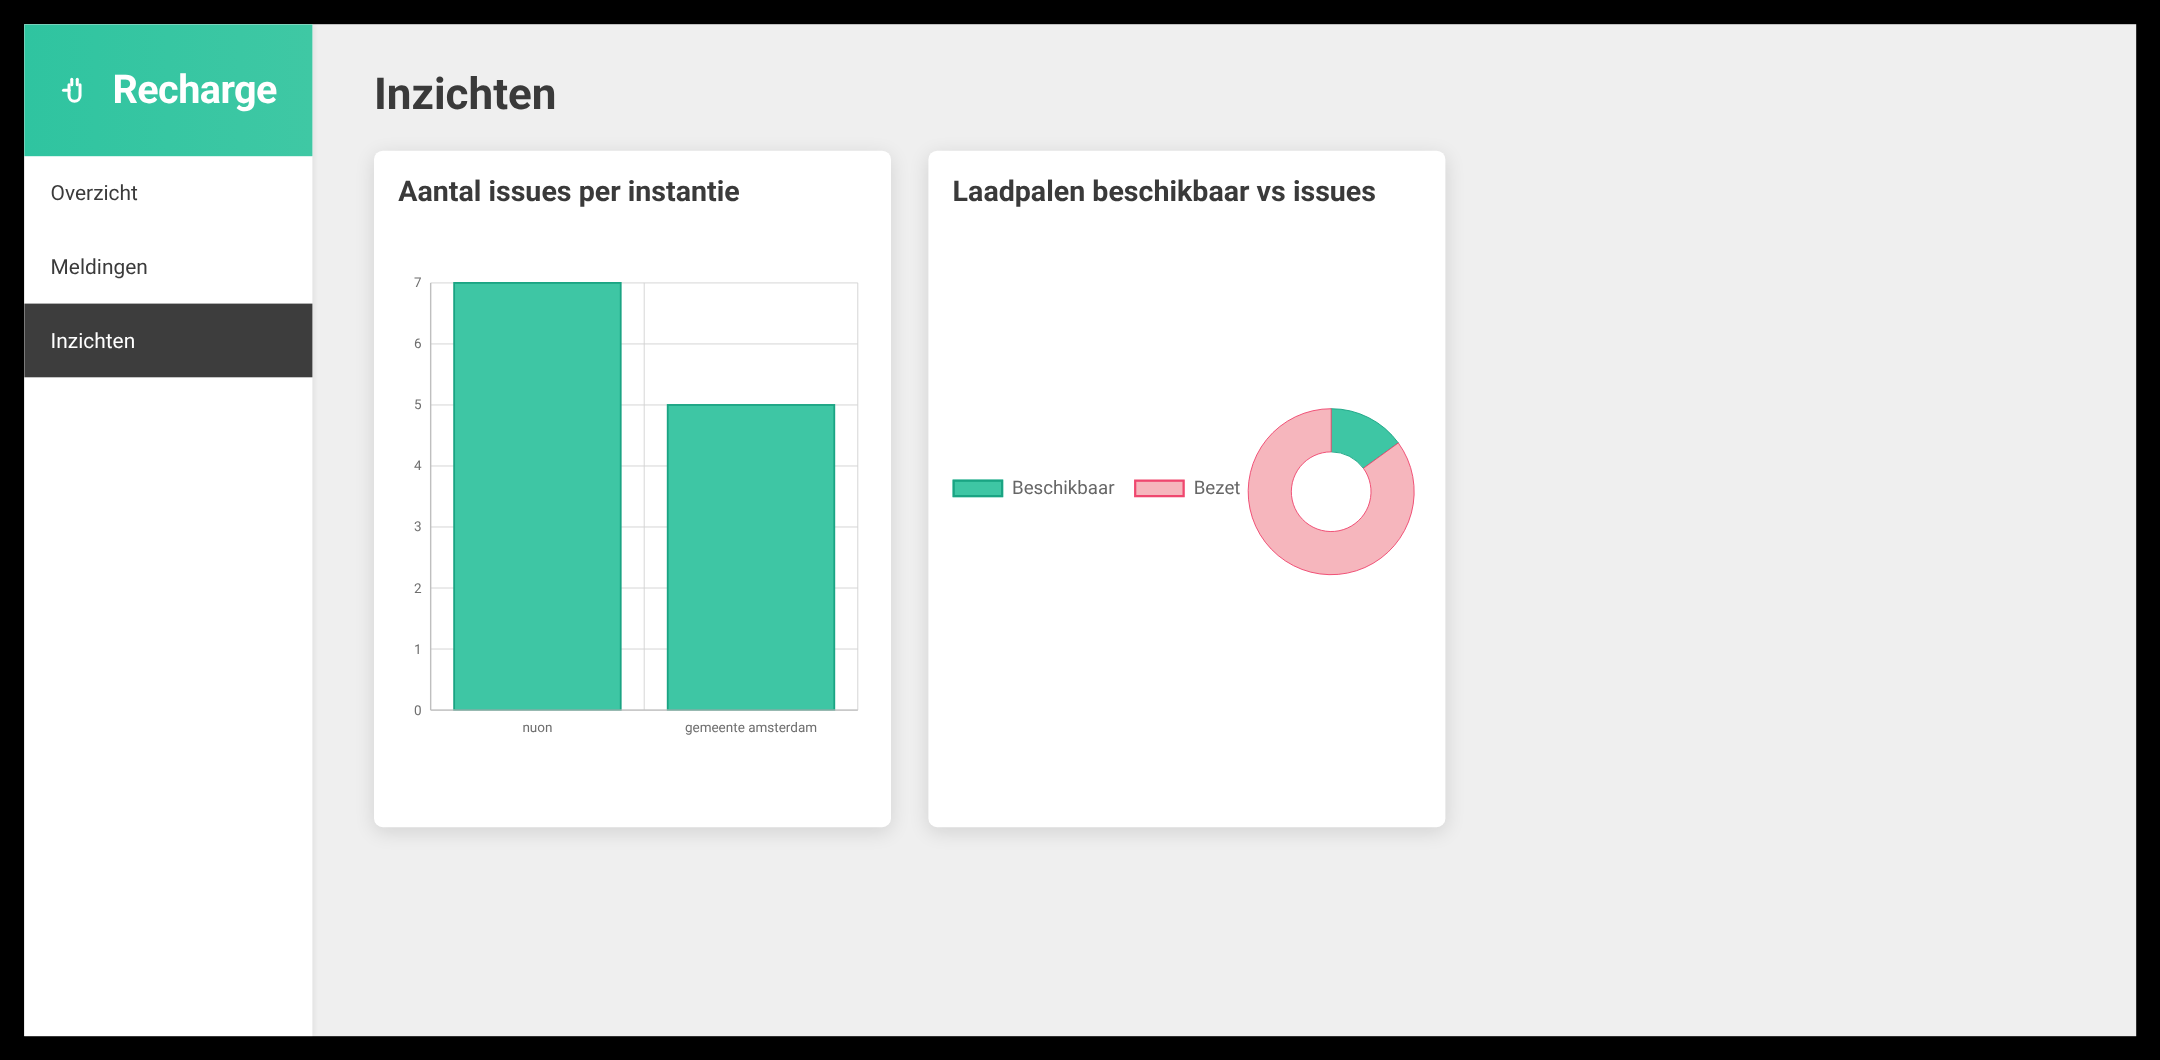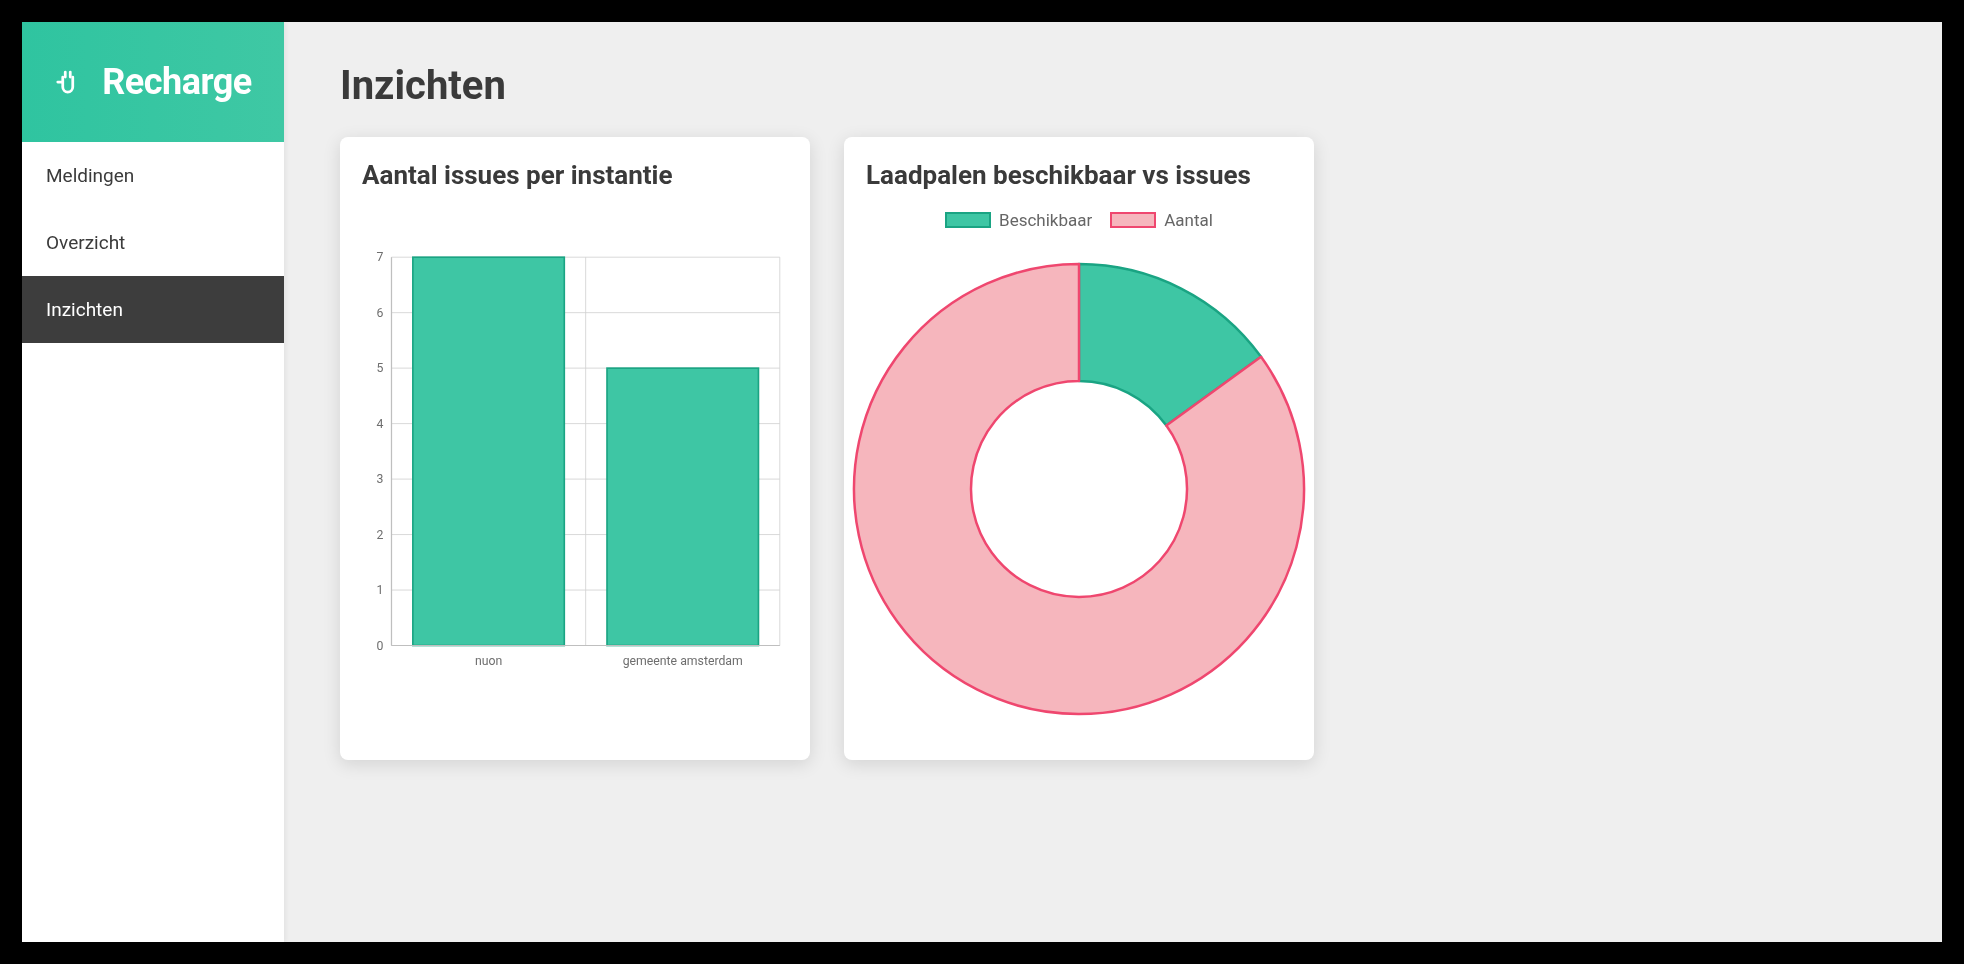--- a/index.html
+++ b/index.html
@@ -81,21 +81,21 @@
       line-height: 1.25;
     }
     .bar-chart {
       width: 100%;
       height: 520px;
       position: relative;
     }
     .donut-area {
       width: 100%;
       display: flex;
-      flex-direction: column;
+      flex-direction: row;
       align-items: center;
     }
     .legend {
       display: flex;
       gap: 18px;
       margin: 8px 0 14px;
       font-size: 17px;
       color: #666;
     }
     .legend-item { display: flex; align-items: center; gap: 8px; }
@@ -115,24 +115,24 @@
           <path d="M3 12h4"></path>
           <path d="M7 8v8a4 4 0 0 0 4 4h0a4 4 0 0 0 4-4V8"></path>
           <path d="M9 4v4"></path>
           <path d="M13 4v4"></path>
         </svg>
         <span>Recharge</span>
       </div>
     </div>
     <nav class="nav-items">
       <div class="nav-item">
-        <span>Meldingen</span>
+        <span>Overzicht</span>
       </div>
       <div class="nav-item">
-        <span>Overzicht</span>
+        <span>Meldingen</span>
       </div>
       <div class="nav-item active">
         <span>Inzichten</span>
       </div>
     </nav>
   </aside>
 
   <main class="main">
     <h1 class="page-title">Inzichten</h1>
 
@@ -172,21 +172,21 @@
       <section class="card">
         <h2 class="card-title">Laadpalen beschikbaar vs issues</h2>
         <div class="donut-area">
           <div class="legend">
             <div class="legend-item">
               <span class="legend-swatch" id="sw0" style="background: rgb(62, 198, 164); border-color: rgb(26, 164, 131);"></span>
               <span>Beschikbaar</span>
             </div>
             <div class="legend-item">
               <span class="legend-swatch" id="sw1" style="background: rgb(246, 182, 189); border-color: rgb(239, 71, 111);"></span>
-              <span>Aantal</span>
+              <span>Bezet</span>
             </div>
           </div>
           <svg id="donut-svg" width="490" height="490" viewBox="0 0 490 490">
               <path d="M 245 20 A 225 225 0 0 1 427.0288237343632 112.74831823419353 L 332.37383539249436 181.5191927524129 A 108 108 0 0 0 245 137 Z" fill="#3ec6a4" stroke="#1aa483" stroke-width="2.5" stroke-linejoin="round"></path>
               <path d="M 427.0288237343632 112.74831823419353 A 225 225 0 1 1 244.99999999999997 20 L 244.99999999999997 137 A 108 108 0 1 0 332.37383539249436 181.5191927524129 Z" fill="#f6b6bd" stroke="#ef476f" stroke-width="2.5" stroke-linejoin="round"></path>
             </svg>
         </div>
       </section>
 
     </div>

